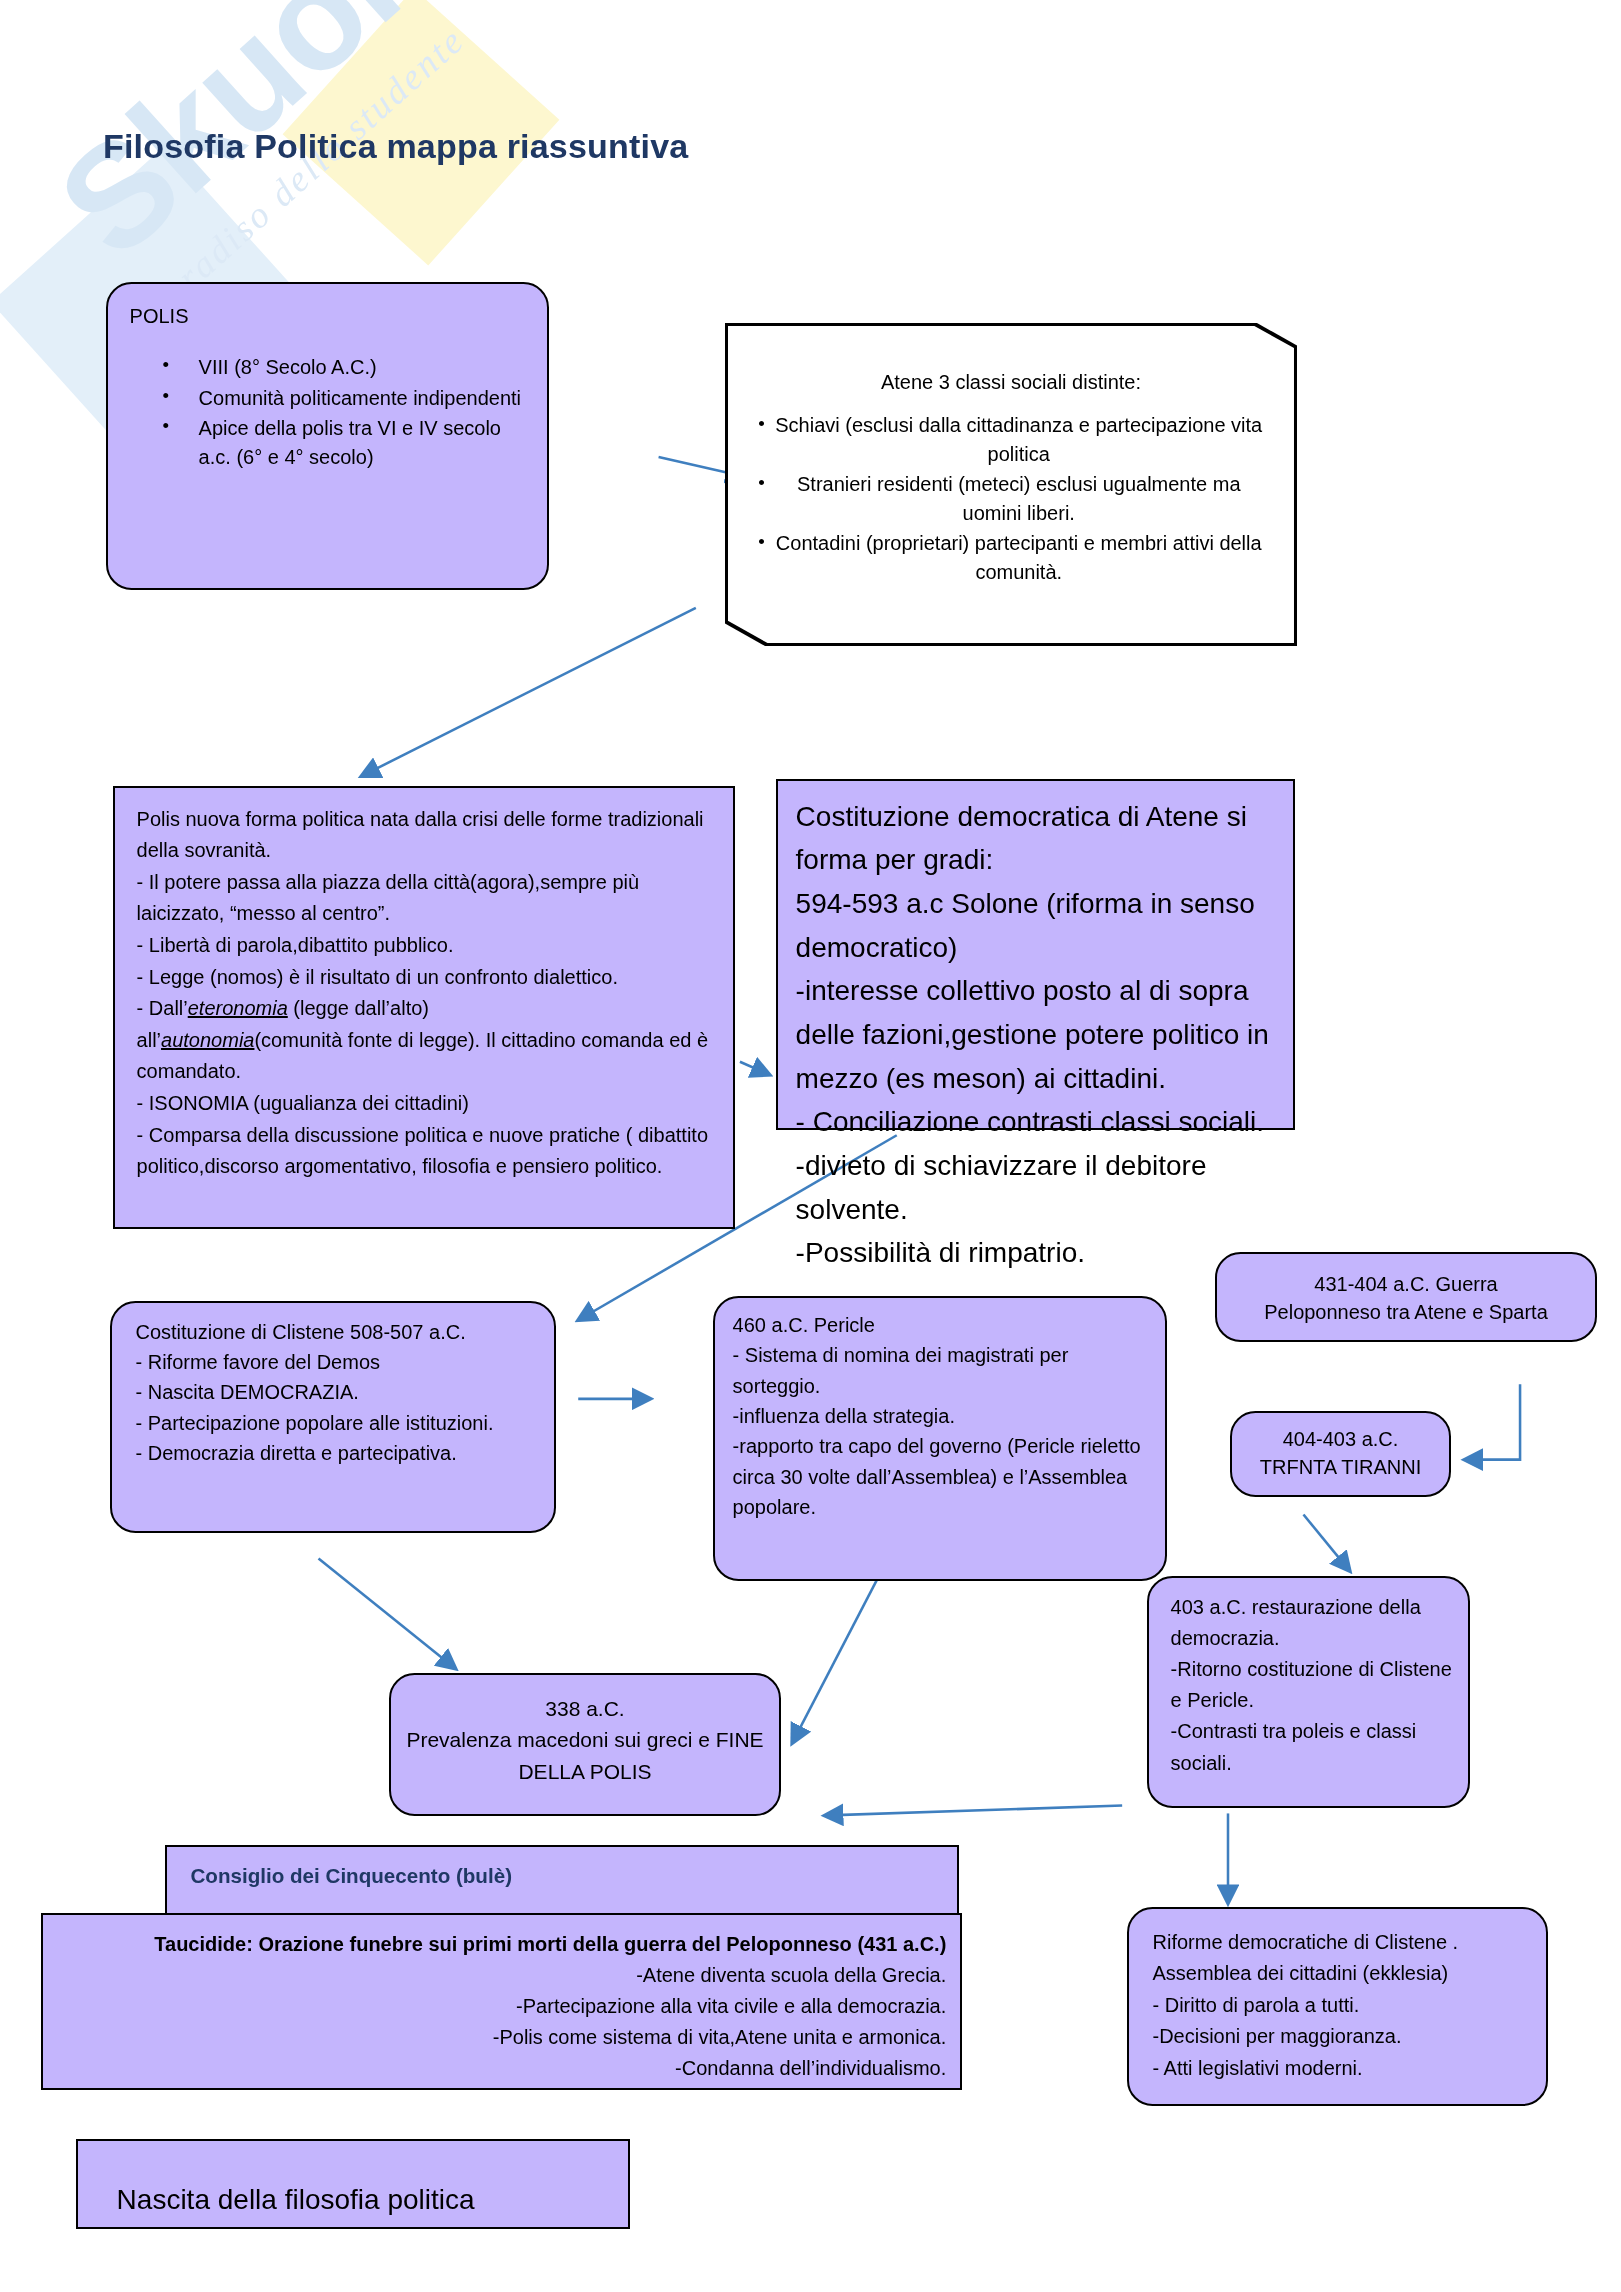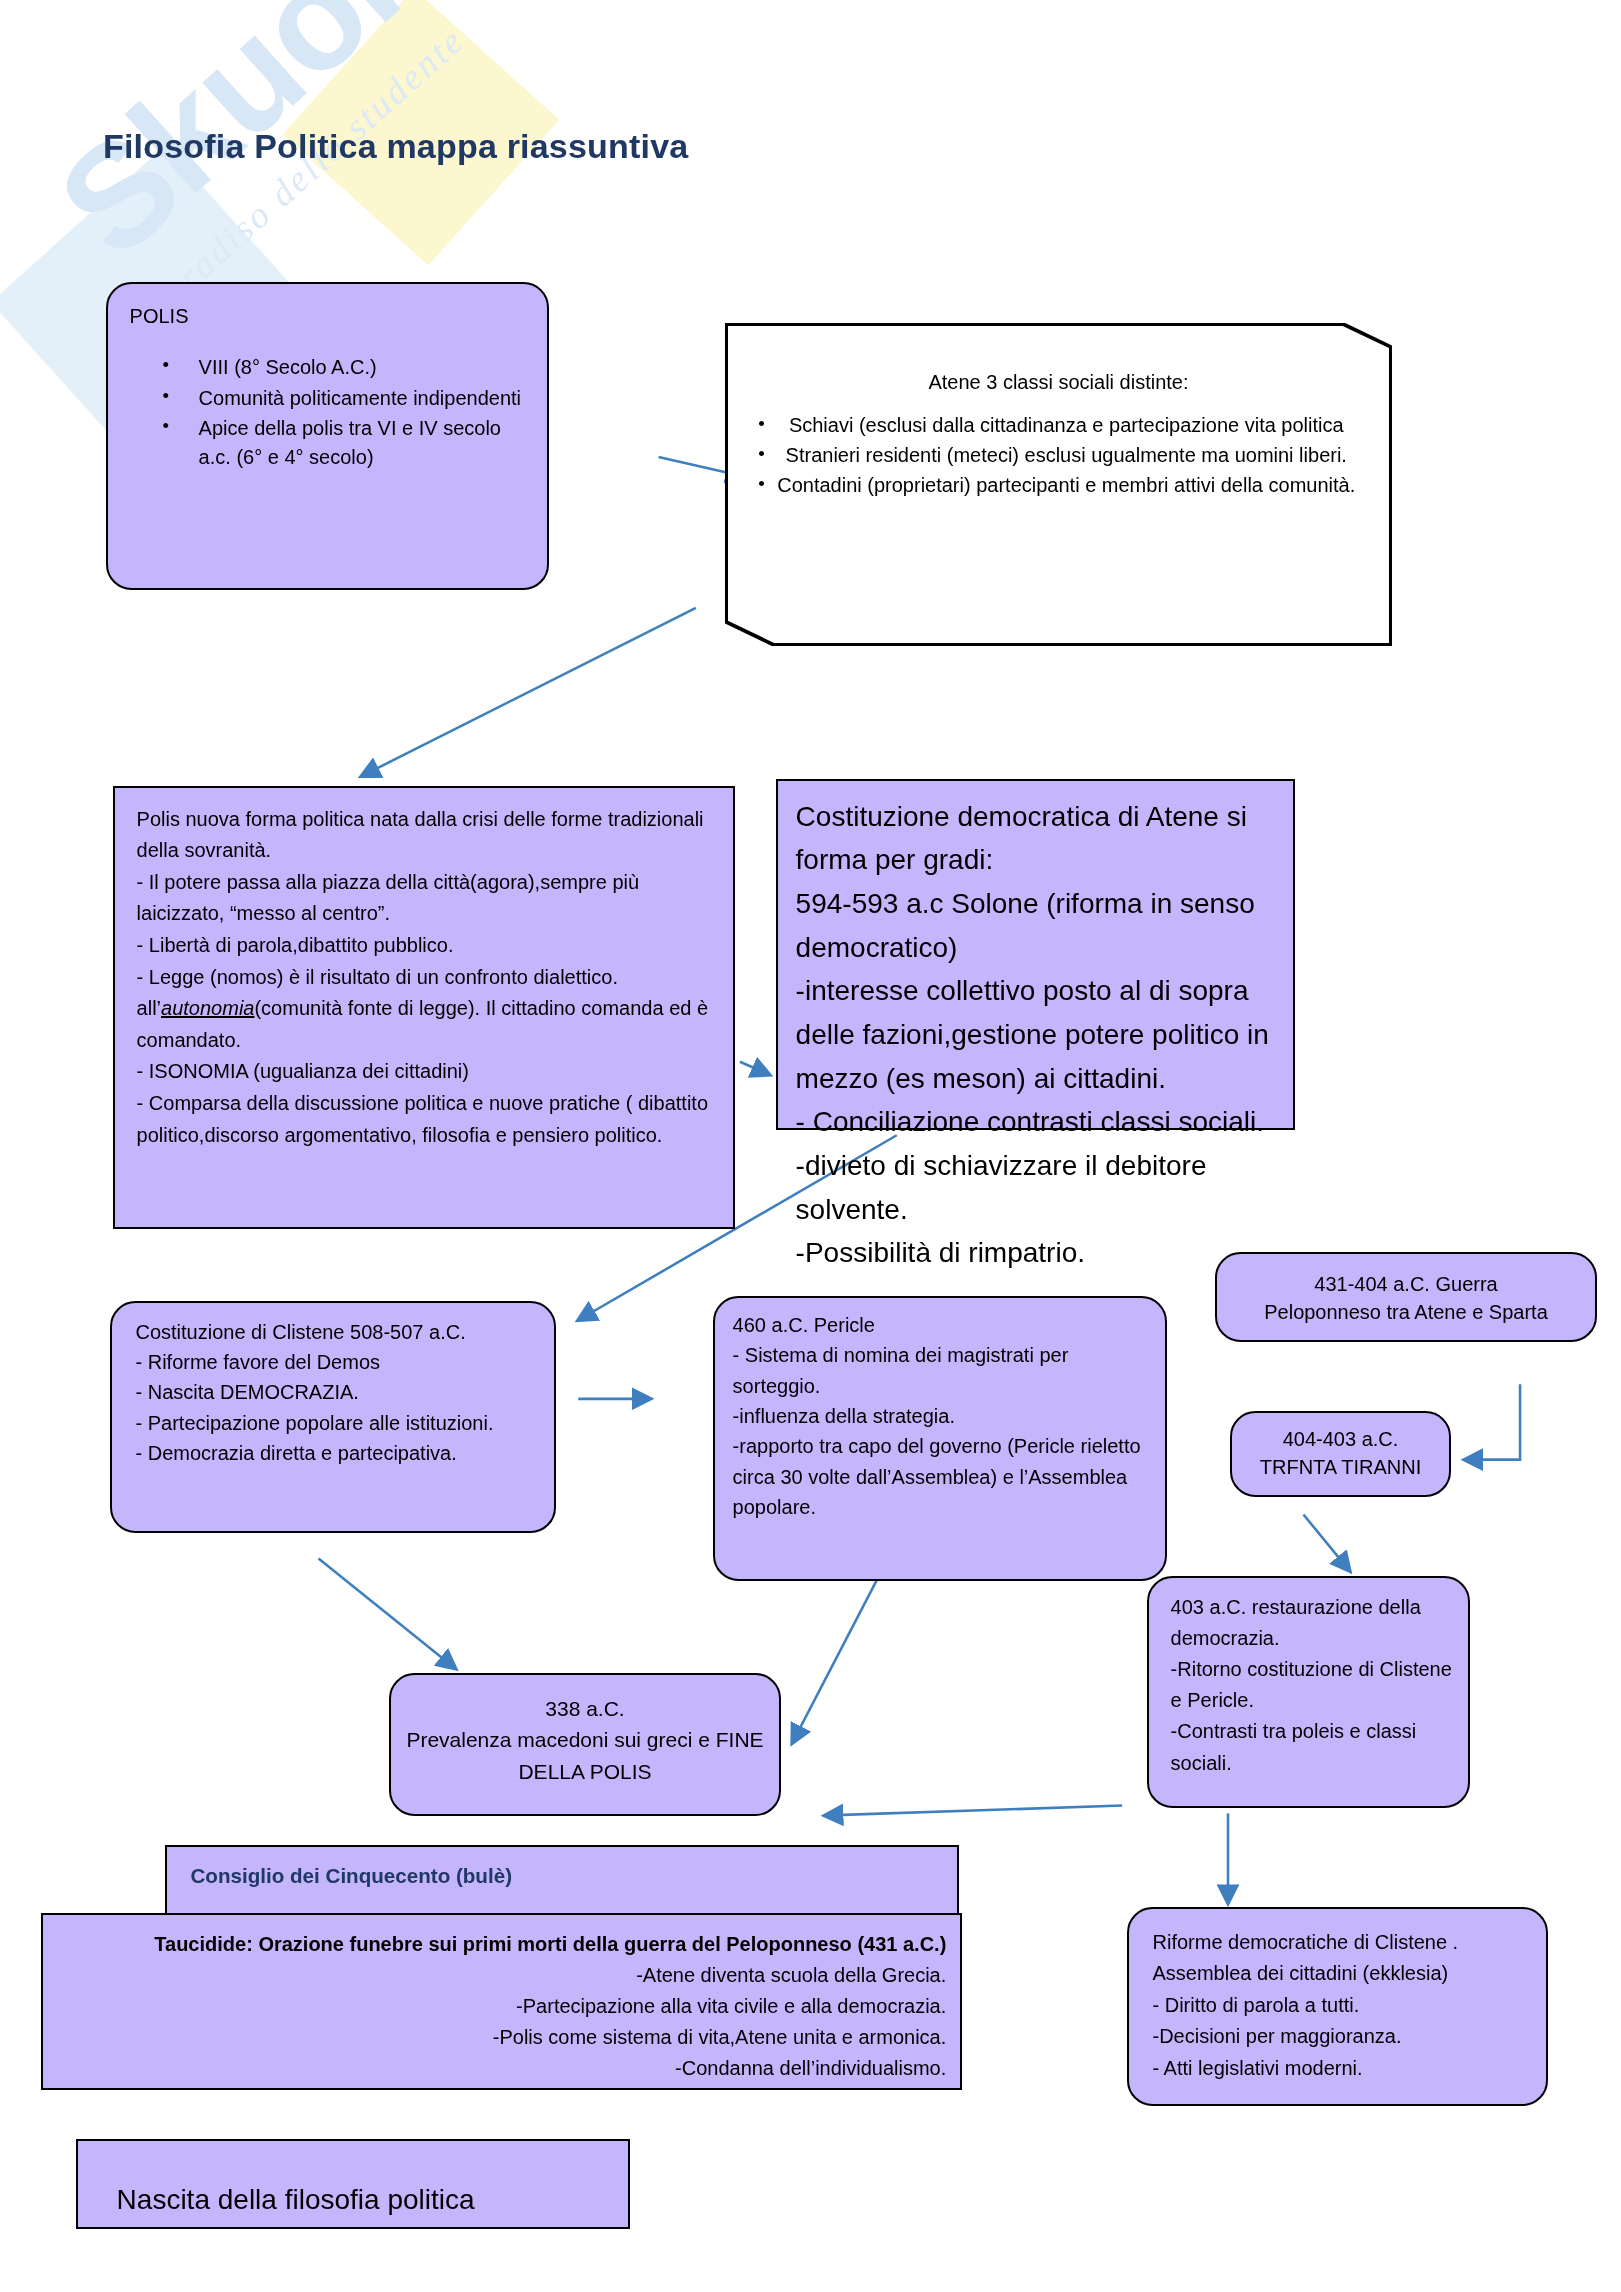--- a/index.html
+++ b/index.html
@@ -110,21 +110,21 @@
   ul.bc li{ margin-bottom:1px; }
   .bcwrap{ padding-left:41px; padding-right:25.5px; }
 
   
   #n-polis{ left:106px; top:282px; width:443px; height:308px; }
   #n-polis .pad{ padding:17.6px 9.8px 0 21.6px; }
   #n-polis .lead{ margin-bottom:23.5px; }
 
   
   #n-atene{
-    left:725px; top:323px; width:667px; height:323px;
+    left:725px; top:323px; width:572px; height:323px;
     border:none; background:transparent; padding:0;
   }
   #n-atene .oct{
     width:100%; height:100%;
     background:#000;
     clip-path:polygon(0 0, 93% 0, 100% 7%, 100% 100%, 7% 100%, 0 93%);
   }
   #n-atene .oct-in{
     position:absolute; left:2.9px; top:2.9px;
     width:calc(100% - 5.9px); height:calc(100% - 5.9px);
@@ -285,20 +285,21 @@
       </div>
     </div>
   </div>
 
   <div class="node" id="n-polisnuova">
     <div class="pad">
       <div>Polis nuova forma politica nata dalla crisi delle forme tradizionali della sovranità.</div>
       <div>- Il potere passa alla piazza della città(agora),sempre più laicizzato, “messo al centro”.</div>
       <div>- Libertà di parola,dibattito pubblico.</div>
       <div>- Legge (nomos) è il risultato di un confronto dialettico.</div>
+      <div>- Dall’<span class="ul">eteronomia</span> (legge dall’alto)</div>
       <div>all’<span class="ul">autonomia</span>(comunità fonte di legge). Il cittadino comanda ed è comandato.</div>
       <div>- ISONOMIA (ugualianza dei cittadini)</div>
       <div>- Comparsa della discussione politica e nuove pratiche ( dibattito politico,discorso argomentativo, filosofia e pensiero politico.</div>
     </div>
   </div>
 
   <div class="node" id="n-costituzione">
     <div class="pad">
       <div>Costituzione democratica di Atene si forma per gradi:</div>
       <div>594-593 a.c Solone (riforma in senso democratico)</div>

